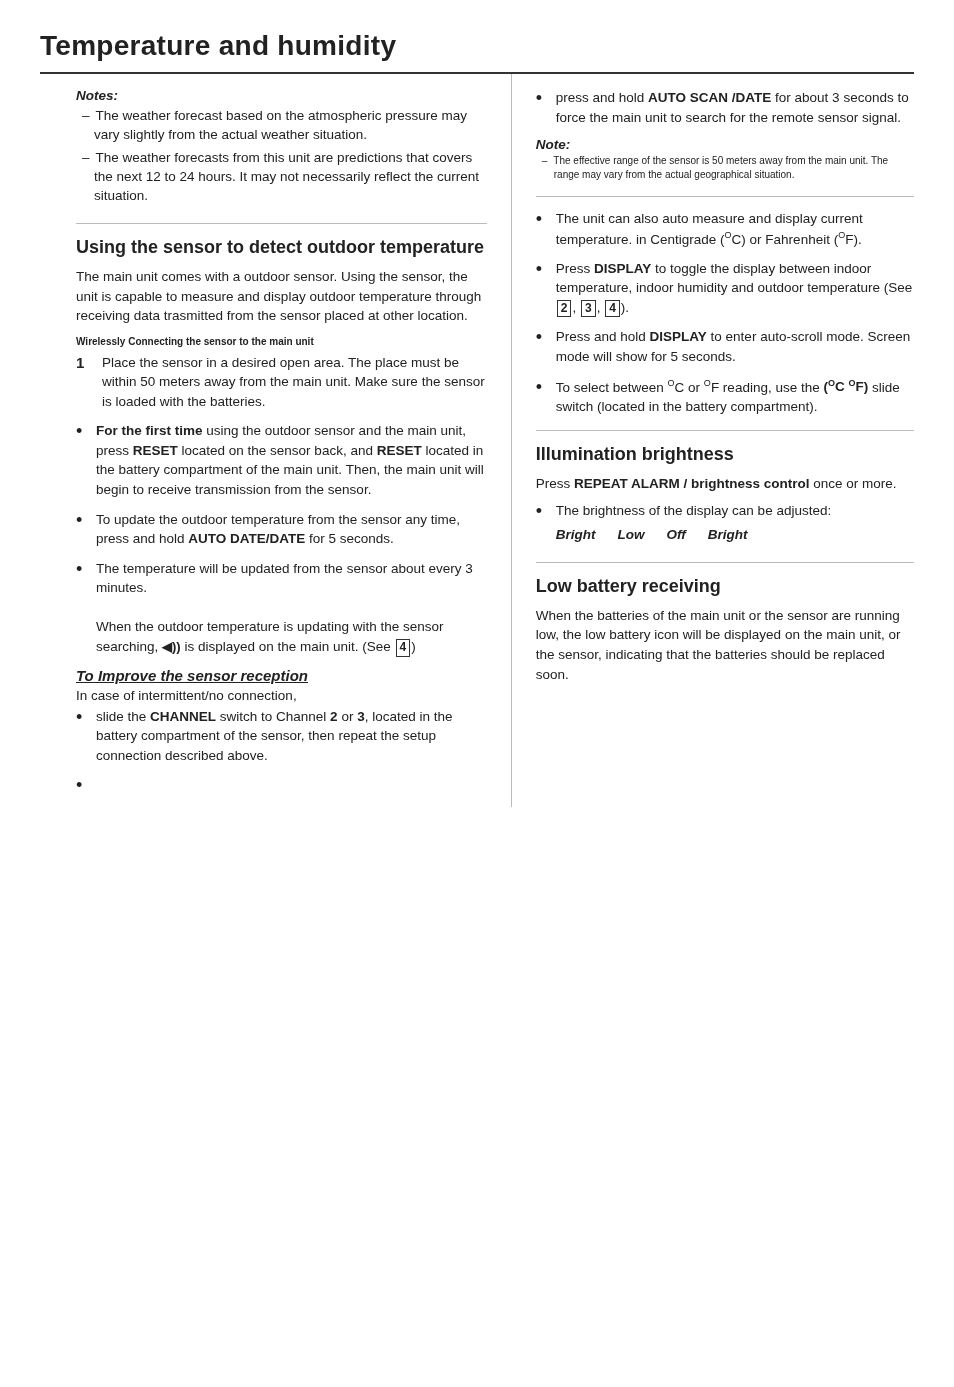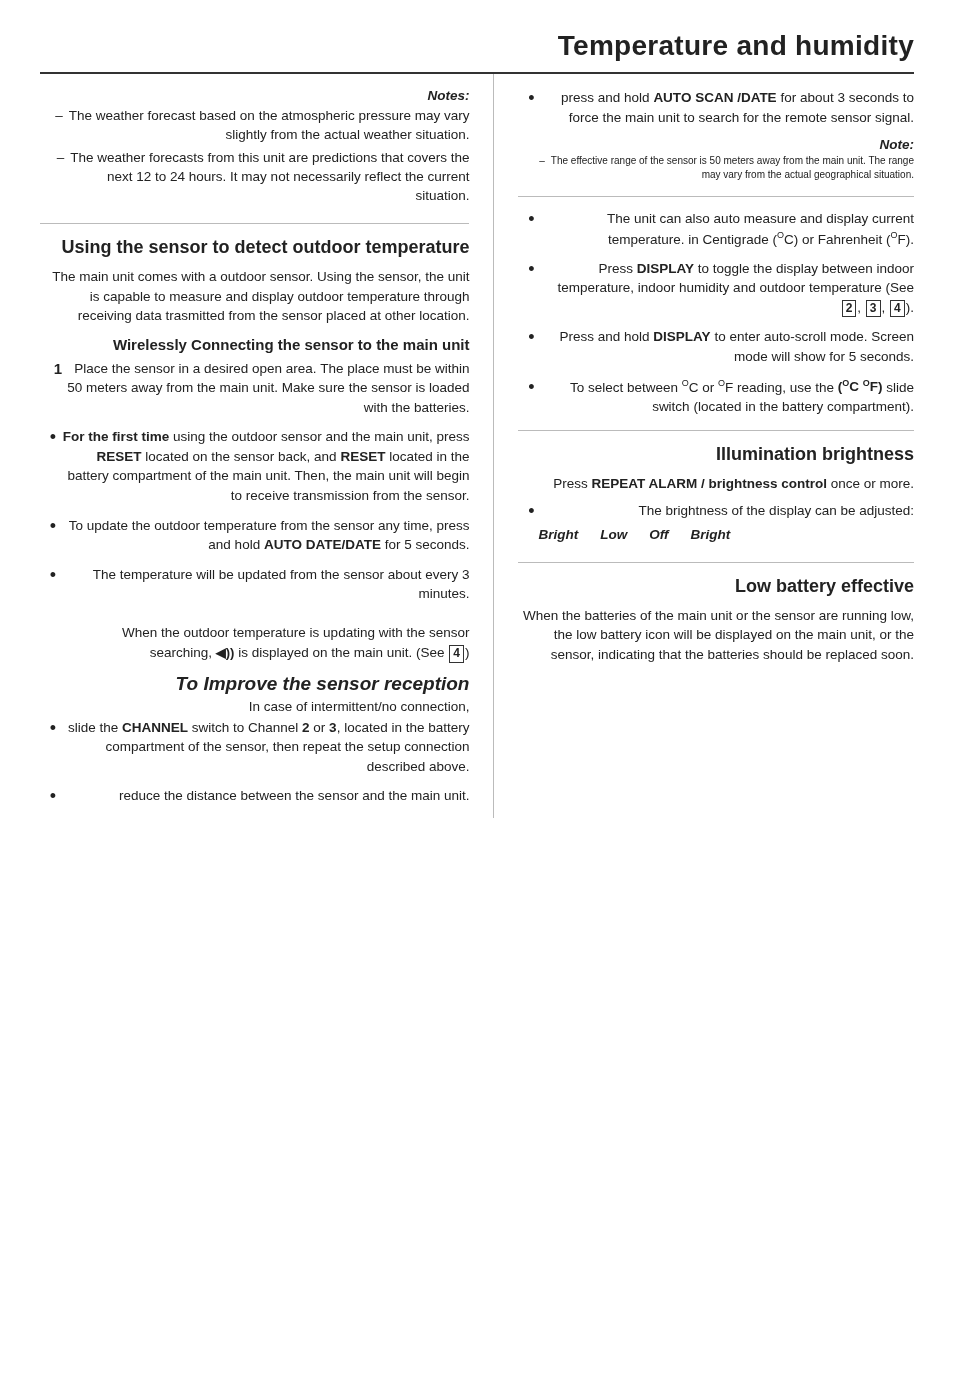--- a/index.html
+++ b/index.html
@@ -9,37 +9,37 @@
       color: #222;
       background: #fff;
       width: 954px;
       min-height: 1387px;
       padding: 0;
     }
     .page {
       width: 954px;
       min-height: 1387px;
       padding: 30px 40px 30px 40px;
-      text-align: right;
     }
     h1.page-title {
       font-size: 28px;
       font-weight: 900;
       margin-bottom: 10px;
       letter-spacing: 0.01em;
     }
     hr.title-rule {
       border: none;
       border-top: 2px solid #333;
       margin-bottom: 0;
     }
     .two-col {
       display: flex;
       gap: 0;
       margin-top: 0;
+      margin-left: 36px;
     }
     .col-left {
       width: 52%;
       padding-right: 24px;
       padding-top: 14px;
       border-right: 1px solid #bbb;
     }
     .col-right {
       width: 48%;
       padding-left: 24px;
@@ -74,21 +74,21 @@
       border-top: 1px solid #bbb;
       margin: 14px 0 12px 0;
     }
     h2.section-title {
       font-size: 18px;
       font-weight: 900;
       margin-bottom: 8px;
       line-height: 1.25;
     }
     h3.subsection-title {
-      font-size: 15px;
+      font-size: 10px;
       font-weight: bold;
       margin-bottom: 6px;
       margin-top: 10px;
     }
     p.body-text {
       font-size: 13.5px;
       line-height: 1.45;
       margin-bottom: 8px;
     }
     .numbered-list {
@@ -180,21 +180,22 @@
     }
     .sub-note-block ul li::before {
       content: "–";
       margin-right: 6px;
     }
     .improve-label {
       font-style: italic;
       font-weight: bold;
       margin-bottom: 4px;
       margin-top: 8px;
-      font-size: 19px;
+      font-size: 15px;
+      text-decoration: underline;
     }
     .to-improve-text {
       font-size: 13.5px;
       margin-bottom: 4px;
     }
     sup {
       font-size: 9px;
       vertical-align: super;
     }
   </style>
@@ -262,23 +263,20 @@
 
       <ul class="bullet-list">
         <li>
           <span class="bullet">•</span>
           <span class="content">
             slide the <b>CHANNEL</b> switch to Channel <b>2</b> or <b>3</b>, located in the battery compartment of the sensor, then repeat the setup connection described above.
           </span>
         </li>
         <li>
           <span class="bullet">•</span>
-          <span class="content">
-            reduce the distance between the sensor and the main unit.
-          </span>
         </li>
       </ul>
 
     </div>
 
     <div class="col-right">
 
       <ul class="bullet-list">
         <li>
           <span class="bullet">•</span>
@@ -344,19 +342,19 @@
               <span class="brightness-item">Low</span>
               <span class="brightness-item">Off</span>
               <span class="brightness-item">Bright</span>
             </span>
           </span>
         </li>
       </ul>
 
       <hr class="section-divider">
 
-      <h2 class="section-title">Low battery effective</h2>
+      <h2 class="section-title">Low battery receiving</h2>
 
       <p class="body-text">When the batteries of the main unit or the sensor are running low, the low battery icon will be displayed on the main unit, or the sensor, indicating that the batteries should be replaced soon.</p>
 
     </div>
   </div>
 </div>
 
 </body></html>

